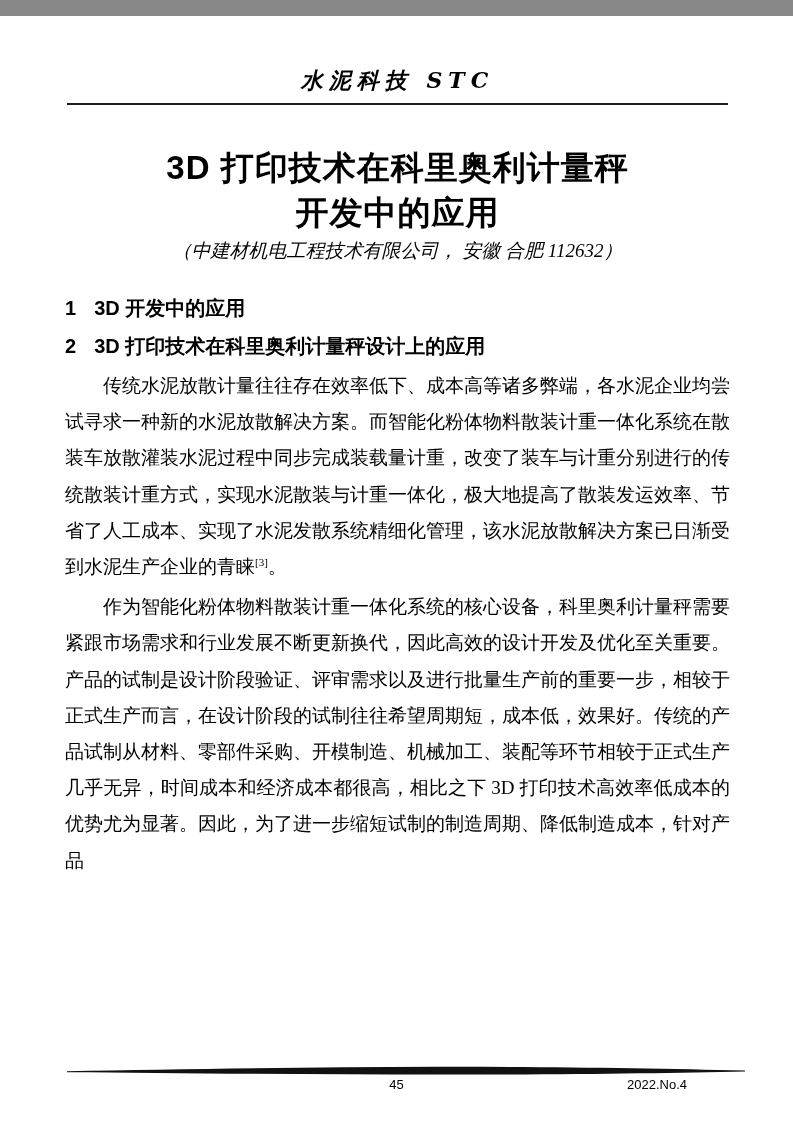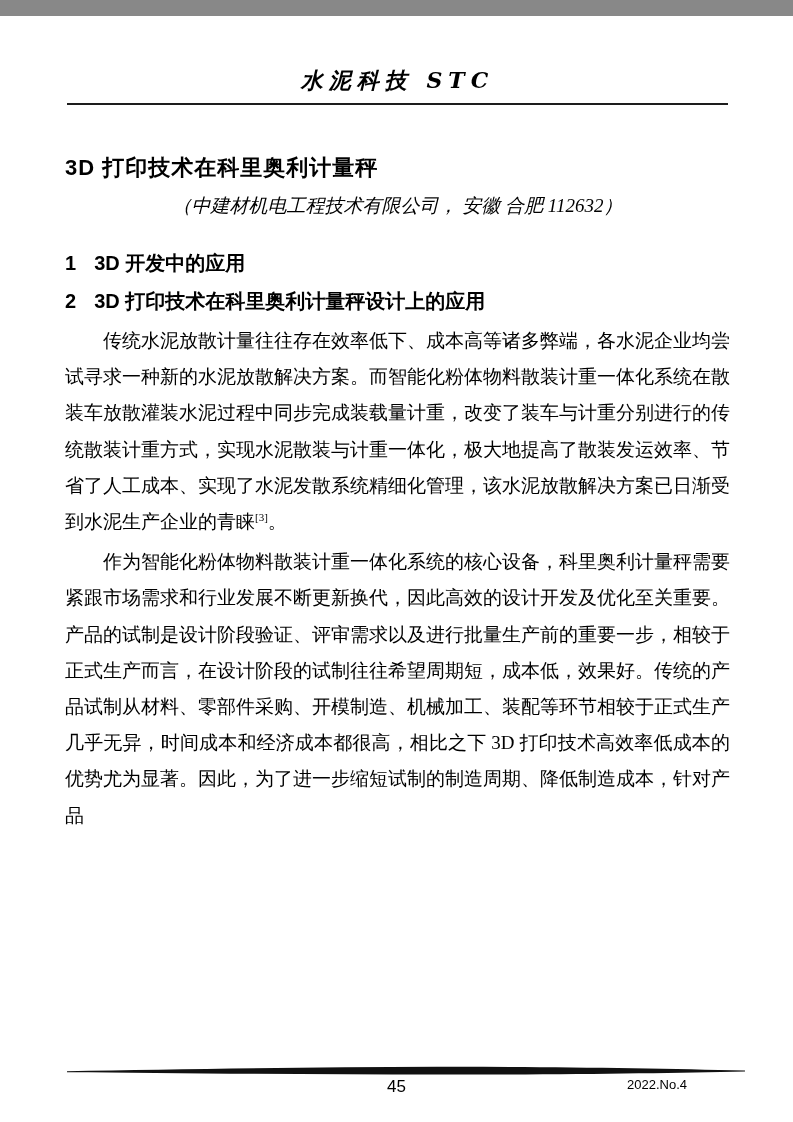--- a/index.html
+++ b/index.html
@@ -27,24 +27,24 @@
   }
   .header-rule {
     border: none;
     border-top: 2.5px solid #1d1d1d;
     margin: 9px 2px 0 2px;
   }
 
   
   .article-title {
     margin: 40px 0 0 0;
-    text-align: left;
+    text-align: center;
     font-family: "Liberation Sans", sans-serif;
     font-weight: 700;
-    font-size: 22px;
+    font-size: 33px;
     line-height: 45px;
     letter-spacing: 1px;
   }
   .authors {
     margin-top: 17px;
     text-align: center;
     font-style: italic;
     font-size: 19px;
     line-height: 26px;
   }
@@ -89,21 +89,21 @@
     left: 67px; top: 0;
     width: 678px; height: 9px;
     display: block;
   }
   .page-number {
     position: absolute;
     top: 11px; left: 0;
     width: 100%;
     text-align: center;
     font-family: "Liberation Sans", sans-serif;
-    font-size: 17px;
+    font-size: 13px;
   }
   .issue-label {
     position: absolute;
     top: 11px; right: 106px;
     font-family: "Liberation Sans", sans-serif;
     font-size: 13px;
   }
 </style>
 </head>
 <body>
@@ -111,20 +111,21 @@
 <div class="page">
   <div class="content">
 
     <header>
       <div class="journal-title">水泥科技 STC</div>
       <hr class="header-rule">
     </header>
 
     <h1 class="article-title">
       <span>3D 打印技术在科里奥利计量秤</span><br>
+      <span>开发中的应用</span>
     </h1>
 
 
     <div class="affiliation">（中建材机电工程技术有限公司， 安徽  合肥  112632）</div>
 
     <main id="article-body">
         <h2 class="section-heading"><span class="sec-num">1</span><span>3D 开发中的应用</span></h2>
         <h2 class="section-heading"><span class="sec-num">2</span><span>3D 打印技术在科里奥利计量秤设计上的应用</span></h2>
         <p class="body-para">传统水泥放散计量往往存在效率低下、成本高等诸多弊端，各水泥企业均尝试寻求一种新的水泥放散解决方案。而智能化粉体物料散装计重一体化系统在散装车放散灌装水泥过程中同步完成装载量计重，改变了装车与计重分别进行的传统散装计重方式，实现水泥散装与计重一体化，极大地提高了散装发运效率、节省了人工成本、实现了水泥发散系统精细化管理，该水泥放散解决方案已日渐受到水泥生产企业的青睐<sup>[3]</sup>。</p>
         <p class="body-para">作为智能化粉体物料散装计重一体化系统的核心设备，科里奥利计量秤需要紧跟市场需求和行业发展不断更新换代，因此高效的设计开发及优化至关重要。产品的试制是设计阶段验证、评审需求以及进行批量生产前的重要一步，相较于正式生产而言，在设计阶段的试制往往希望周期短，成本低，效果好。传统的产品试制从材料、零部件采购、开模制造、机械加工、装配等环节相较于正式生产几乎无异，时间成本和经济成本都很高，相比之下 3D 打印技术高效率低成本的优势尤为显著。因此，为了进一步缩短试制的制造周期、降低制造成本，针对产品</p>

